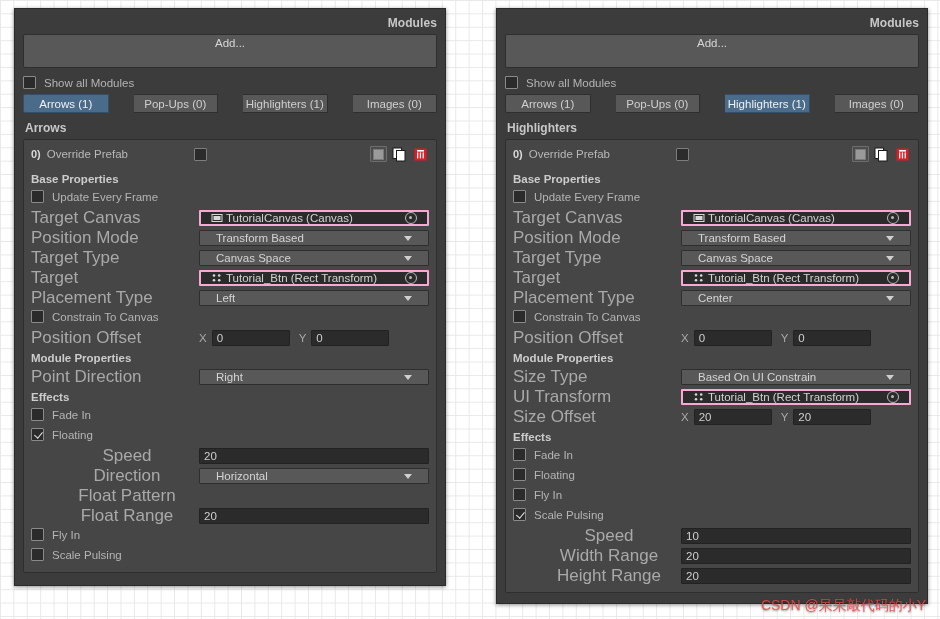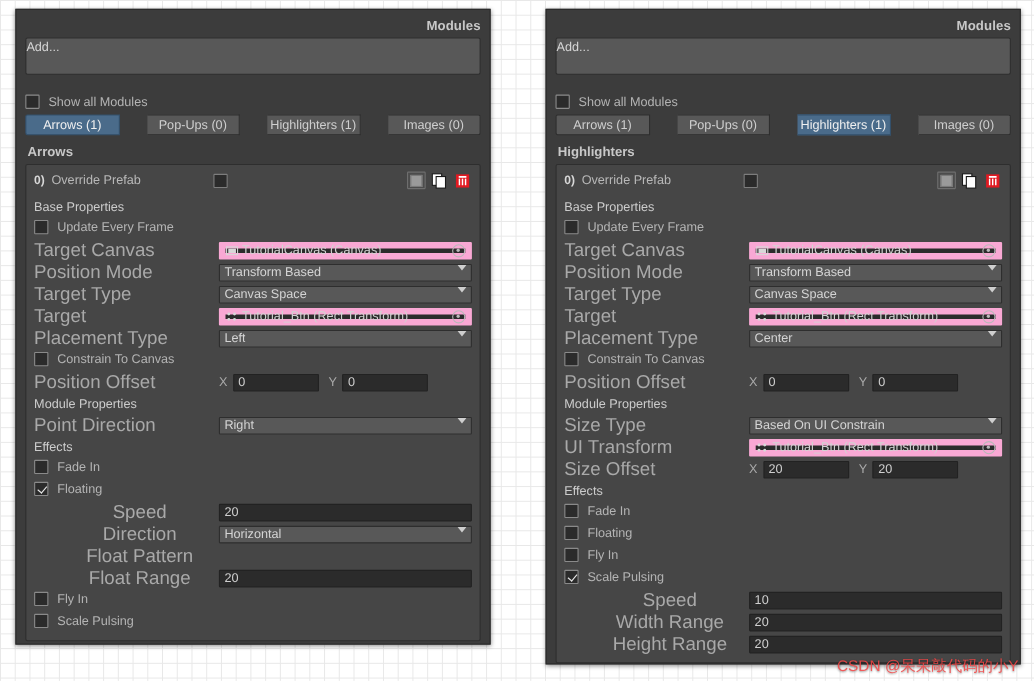--- a/index.html
+++ b/index.html
@@ -37,28 +37,28 @@
     padding: 1px 0 4px 2px;
     letter-spacing: 0.1px;
     text-align: right;
   }
 
   .add-button {
     display: block;
     width: 100%;
     height: 34px;
     line-height: 17px;
-    text-align: left;
+    text-align: center;
     background: #585858;
     border: 1px solid #2e2e2e;
     border-radius: 2px;
     color: #d6d6d6;
     font-size: 11.5px;
     box-sizing: border-box;
-    margin-bottom: 16px;
+    margin-bottom: 6px;
   }
 
   .cb-row {
     display: flex;
     align-items: center;
     height: 17px;
     margin-bottom: 3px;
   }
   .checkbox {
     width: 13px;
@@ -177,21 +177,21 @@
     width: 9px;
     height: 9px;
     background: #9a9a9a;
     border: 1px solid #7a7a7a;
   }
   .ic-copy svg, .ic-trash svg { display: block; }
 
   .group-head {
     color: #cccccc;
     font-size: 11.5px;
-    font-weight: normal;
+    font-weight: bold;
     padding: 4px 0 3px 0;
   }
 
   .prop-row {
     display: flex;
     align-items: center;
     height: 20px;
   }
   .prop-label {
     color: #a9a9a9;
@@ -205,21 +205,22 @@
   .prop-field { flex: 1 1 auto; display: flex; align-items: center; min-width: 0; }
 
   .dropdown {
     width: 100%;
     height: 16px;
     background: #585858;
     border: 1px solid #2e2e2e;
     border-radius: 1px;
     box-sizing: border-box;
     display: flex;
-    padding: 0 4px;
+    align-items: center;
+    padding: 0 16px;
     position: relative;
   }
   .dropdown .dd-text {
     color: #d4d4d4;
     font-size: 11.5px;
     line-height: 14px;
     white-space: nowrap;
     overflow: hidden;
   }
   .dropdown .caret {
@@ -227,26 +228,26 @@
     width: 0; height: 0;
     border-left: 4px solid transparent;
     border-right: 4px solid transparent;
     border-top: 5px solid #cfcfcf;
   }
 
   .objfield {
     width: 100%;
     height: 16px;
     background: #2b2b2b;
-    border: 6px solid #f9a8d4;
+    border: 2px solid #f9a8d4;
     border-radius: 1px;
     box-sizing: border-box;
     display: flex;
     align-items: center;
-    padding: 0 0;
+    padding: 0 10px;
   }
   .objfield .of-icon { flex: 0 0 auto; display:flex; align-items:center; margin-right: 3px; }
   .objfield .of-text {
     color: #d2d2d2;
     font-size: 11.5px;
     line-height: 14px;
     white-space: nowrap;
     overflow: hidden;
   }
   .objfield .of-pick {

